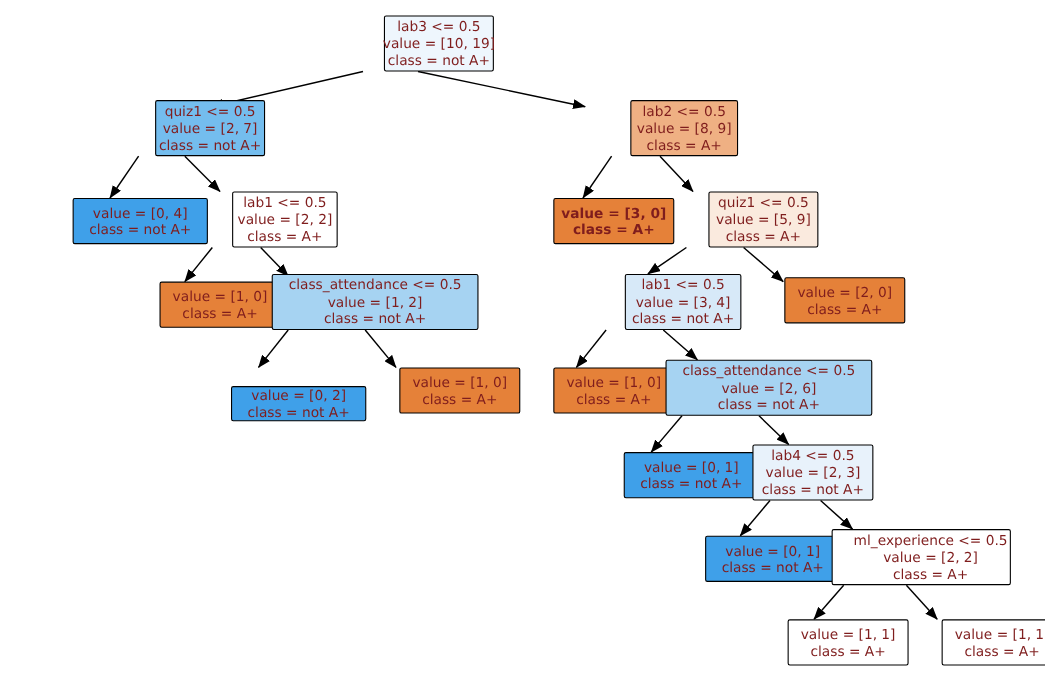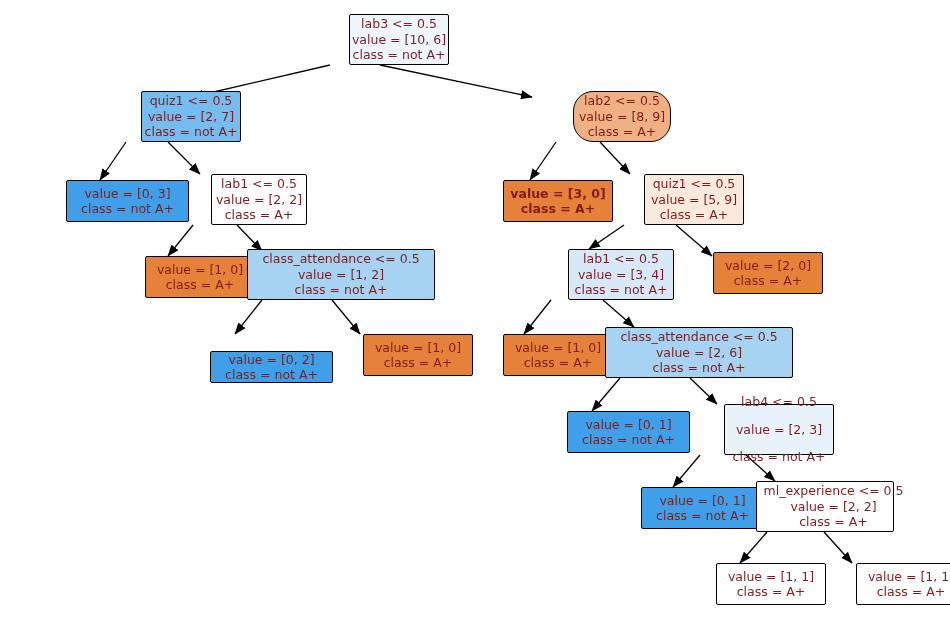--- a/index.html
+++ b/index.html
@@ -71,30 +71,30 @@
         <line x1="690" y1="378" x2="717" y2="404" stroke="#000000" stroke-width="1.3" marker-end="url(#arrowhead)"></line>
         <line x1="700" y1="455" x2="673" y2="487" stroke="#000000" stroke-width="1.3" marker-end="url(#arrowhead)"></line>
         <line x1="746" y1="455" x2="775" y2="481" stroke="#000000" stroke-width="1.3" marker-end="url(#arrowhead)"></line>
         <line x1="767" y1="532" x2="740" y2="563" stroke="#000000" stroke-width="1.3" marker-end="url(#arrowhead)"></line>
         <line x1="824" y1="532" x2="852" y2="563" stroke="#000000" stroke-width="1.3" marker-end="url(#arrowhead)"></line>
       </g>
   </svg>
   <div id="node-layer">
       <div class="node" style="left: 305px; top: 14px; width: 100px; height: 51px; background: rgb(238, 246, 253);">
         <span class="ln">lab3 &lt;= 0.5</span>
-        <span class="ln">value = [10, 6]</span>
+        <span class="ln">value = [10, 19]</span>
         <span class="ln">class = not A+</span>
       </div>
       <div class="node" style="left: 97px; top: 91px; width: 100px; height: 51px; background: rgb(116, 189, 238);">
         <span class="ln">quiz1 &lt;= 0.5</span>
         <span class="ln">value = [2, 7]</span>
         <span class="ln">class = not A+</span>
       </div>
       <div class="node" style="left: 22px; top: 180px; width: 123px; height: 42px; background: rgb(63, 160, 233);">
-        <span class="ln">value = [0, 3]</span>
+        <span class="ln">value = [0, 4]</span>
         <span class="ln">class = not A+</span>
       </div>
       <div class="node" style="left: 167px; top: 174px; width: 96px; height: 51px; background: rgb(255, 255, 255);">
         <span class="ln">lab1 &lt;= 0.5</span>
         <span class="ln">value = [2, 2]</span>
         <span class="ln">class = A+</span>
       </div>
       <div class="node" style="left: 101px; top: 256px; width: 110px; height: 42px; background: rgb(229, 129, 57);">
         <span class="ln">value = [1, 0]</span>
         <span class="ln">class = A+</span>
@@ -105,21 +105,21 @@
         <span class="ln">class = not A+</span>
       </div>
       <div class="node" style="left: 166px; top: 351px; width: 123px; height: 32px; background: rgb(63, 160, 233);">
         <span class="ln">value = [0, 2]</span>
         <span class="ln">class = not A+</span>
       </div>
       <div class="node" style="left: 319px; top: 334px; width: 110px; height: 42px; background: rgb(229, 129, 57);">
         <span class="ln">value = [1, 0]</span>
         <span class="ln">class = A+</span>
       </div>
-      <div class="node" style="left: 529px; top: 91px; width: 98px; height: 51px; background: rgb(239, 176, 131); border-radius: 20px;">
+      <div class="node" style="left: 529px; top: 91px; width: 98px; height: 51px; background: rgb(239, 176, 131);">
         <span class="ln">lab2 &lt;= 0.5</span>
         <span class="ln">value = [8, 9]</span>
         <span class="ln">class = A+</span>
       </div>
       <div class="node" style="left: 459px; top: 180px; width: 110px; height: 42px; background: rgb(229, 129, 57); font-weight: bold;">
         <span class="ln">value = [3, 0]</span>
         <span class="ln">class = A+</span>
       </div>
       <div class="node" style="left: 600px; top: 174px; width: 100px; height: 51px; background: rgb(250, 234, 222);">
         <span class="ln">quiz1 &lt;= 0.5</span>
@@ -141,30 +141,30 @@
       </div>
       <div class="node" style="left: 561px; top: 327px; width: 188px; height: 51px; background: rgb(166, 211, 242);">
         <span class="ln">class_attendance &lt;= 0.5</span>
         <span class="ln">value = [2, 6]</span>
         <span class="ln">class = not A+</span>
       </div>
       <div class="node" style="left: 523px; top: 411px; width: 123px; height: 42px; background: rgb(63, 160, 233);">
         <span class="ln">value = [0, 1]</span>
         <span class="ln">class = not A+</span>
       </div>
-      <div class="node" style="left: 680px; top: 404px; width: 110px; height: 51px; background: rgb(232, 242, 251); gap: 12px;">
+      <div class="node" style="left: 640px; top: 404px; width: 110px; height: 51px; background: rgb(232, 242, 251);">
         <span class="ln">lab4 &lt;= 0.5</span>
         <span class="ln">value = [2, 3]</span>
         <span class="ln">class = not A+</span>
       </div>
       <div class="node" style="left: 597px; top: 487px; width: 123px; height: 42px; background: rgb(63, 160, 233);">
         <span class="ln">value = [0, 1]</span>
         <span class="ln">class = not A+</span>
       </div>
-      <div class="node" style="left: 712px; top: 481px; width: 138px; height: 51px; background: rgb(255, 255, 255); padding-left: 17px;">
+      <div class="node" style="left: 712px; top: 481px; width: 163px; height: 51px; background: rgb(255, 255, 255); padding-left: 17px;">
         <span class="ln">ml_experience &lt;= 0.5</span>
         <span class="ln">value = [2, 2]</span>
         <span class="ln">class = A+</span>
       </div>
       <div class="node" style="left: 672px; top: 563px; width: 110px; height: 42px; background: rgb(255, 255, 255);">
         <span class="ln">value = [1, 1]</span>
         <span class="ln">class = A+</span>
       </div>
       <div class="node" style="left: 812px; top: 563px; width: 110px; height: 42px; background: rgb(255, 255, 255);">
         <span class="ln">value = [1, 1]</span>

